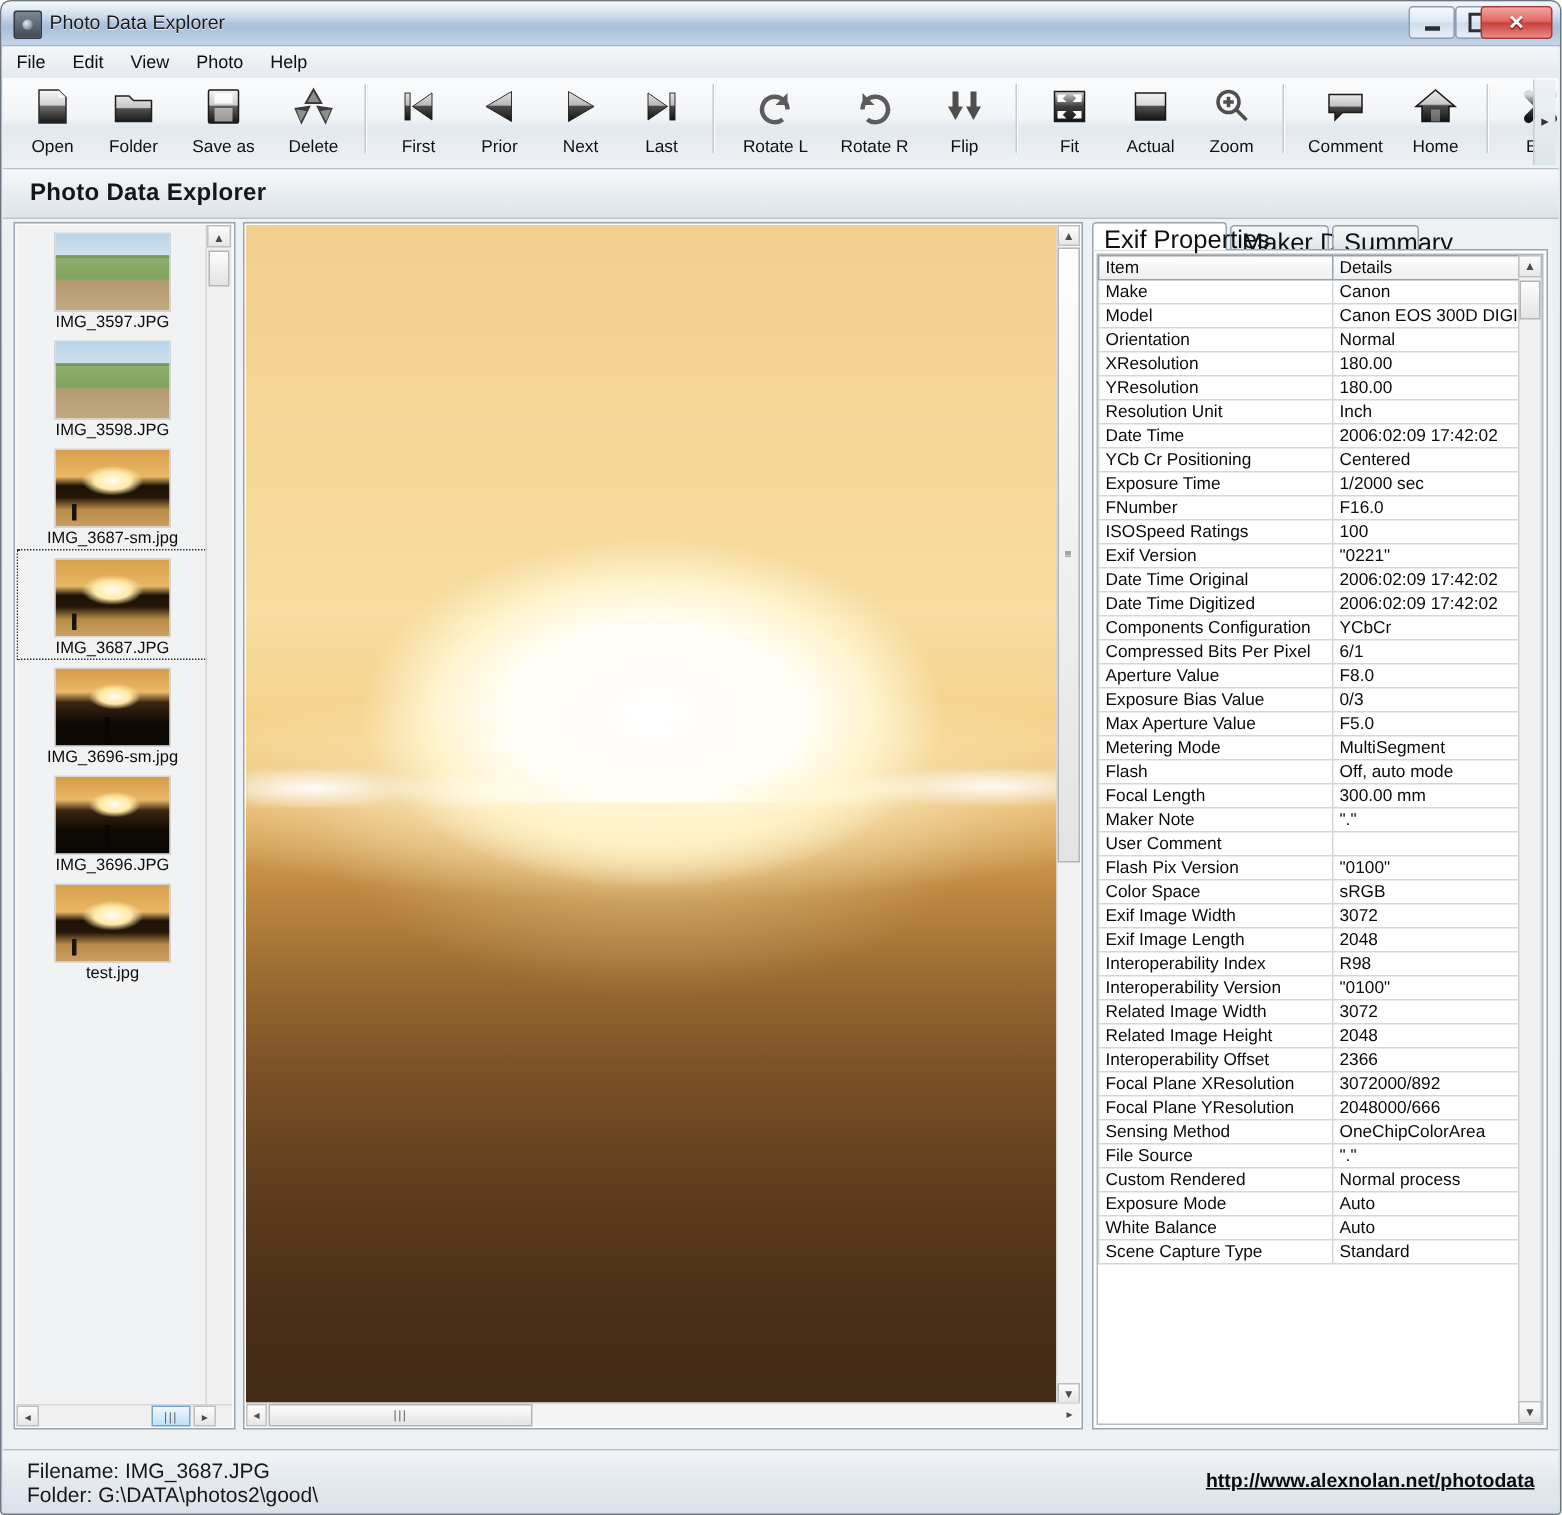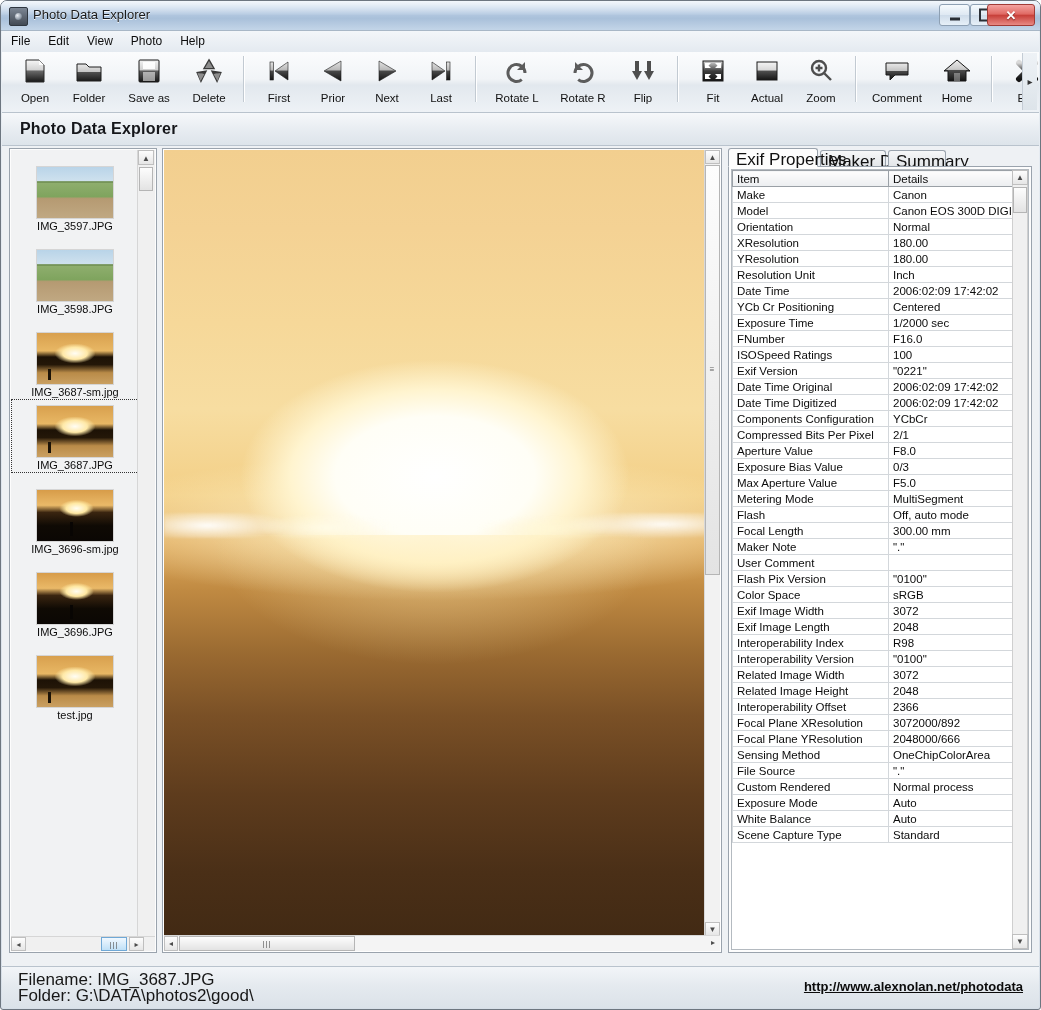--- a/index.html
+++ b/index.html
@@ -124,21 +124,21 @@
   #thumb-panel {
     position:absolute; left:7px; top:2px; width:148px; height:805px;
     background:#fdfdfd; border:1px solid #9aa3ad;
     box-sizing:border-box; overflow:hidden;
   }
   #thumb-list {
     position:absolute; left:1px; top:1px; width:128px; bottom:15px;
     overflow:hidden; background:#f1f2f3;
   }
   .thumb-item {
-    width:128px; padding-top:16px; text-align:center; cursor:default;
+    width:128px; padding-top:5px; text-align:center; cursor:default;
     box-sizing:border-box;
   }
   .thumb-item.selected { border:1px dotted #333; padding-top:5px; }
   .thumb-pic {
     width:76px; height:51px; margin:0 auto; display:block;
     border:1px solid #d5d5d5; position:relative; overflow:hidden;
   }
   .thumb-cap {
     display:block; font-size:11px; color:#0c0c0c; margin-top:1px; line-height:13px;
   }
@@ -273,21 +273,21 @@
     position:absolute; right:3px; top:3px; width:16px; bottom:3px;
     background:#f0f0f0; border:1px solid #cfcfcf; box-sizing:border-box;
   }
 
   
   #statusbar {
     position:absolute; left:1px; bottom:1px; width:1037px; height:41px;
     background: linear-gradient(180deg,#f2f5f8 0%, #e5eaef 45%, #dbe2e9 100%);
     border-top:1px solid #b9c3cd;
   }
-  #status-left { position:absolute; left:16px; top:5px; font-size:17px; color:#171717; line-height:16px; }
+  #status-left { position:absolute; left:16px; top:5px; font-size:14px; color:#171717; line-height:16px; }
   #status-left div { white-space:nowrap; }
   #status-url {
     position:absolute; right:16px; top:12px; font-size:13px; font-weight:bold;
     color:#0b0b0b; text-decoration:underline; cursor:pointer;
   }
   .nosel { user-select:none; }
 </style>
 </head>
 <body class="nosel">
 
@@ -627,21 +627,21 @@
                 <tr>
                   <td>Date Time Digitized</td>
                   <td>2006:02:09 17:42:02</td>
                 </tr>
                 <tr>
                   <td>Components Configuration</td>
                   <td>YCbCr</td>
                 </tr>
                 <tr>
                   <td>Compressed Bits Per Pixel</td>
-                  <td>2/1</td>
+                  <td>6/1</td>
                 </tr>
                 <tr>
                   <td>Aperture Value</td>
                   <td>F8.0</td>
                 </tr>
                 <tr>
                   <td>Exposure Bias Value</td>
                   <td>0/3</td>
                 </tr>
                 <tr>

